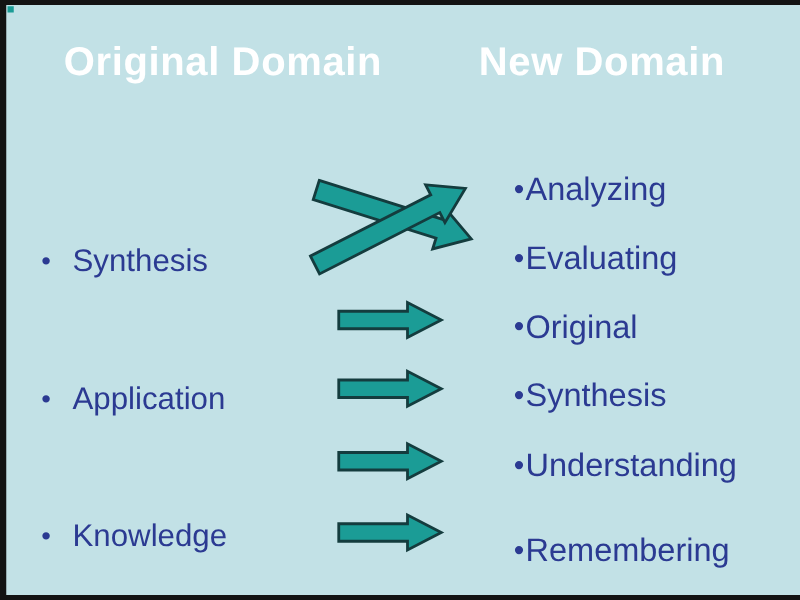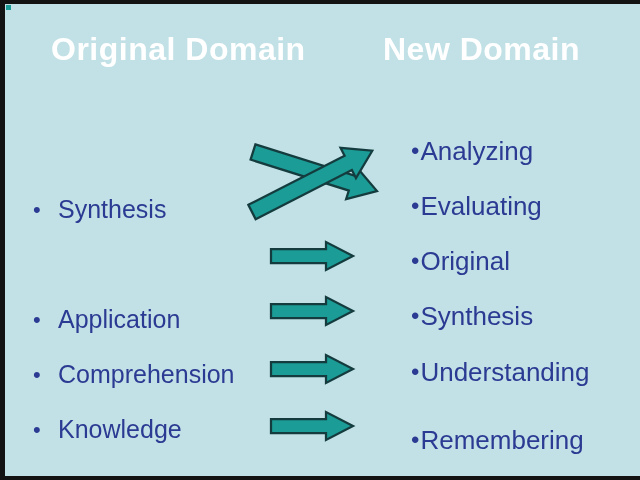--- a/index.html
+++ b/index.html
@@ -75,23 +75,20 @@
 
   <div id="hdr-left" class="hdr">Original Domain</div>
   <div id="hdr-right" class="hdr">New Domain</div>
 
   <div class="row left" style="top:191px">
     <span class="bullet">•</span><span>Synthesis</span>
   </div>
   <div class="row left" style="top:301px">
     <span class="bullet">•</span><span>Application</span>
   </div>
-  <div class="row left" style="top:356px">
-    <span class="bullet">•</span><span>Comprehension</span>
-  </div>
   <div class="row left" style="top:411px">
     <span class="bullet">•</span><span>Knowledge</span>
   </div>
 
   <div class="row right" style="top:133px">
     <span class="bullet">•</span><span>Analyzing</span>
   </div>
   <div class="row right" style="top:188px">
     <span class="bullet">•</span><span>Evaluating</span>
   </div>

